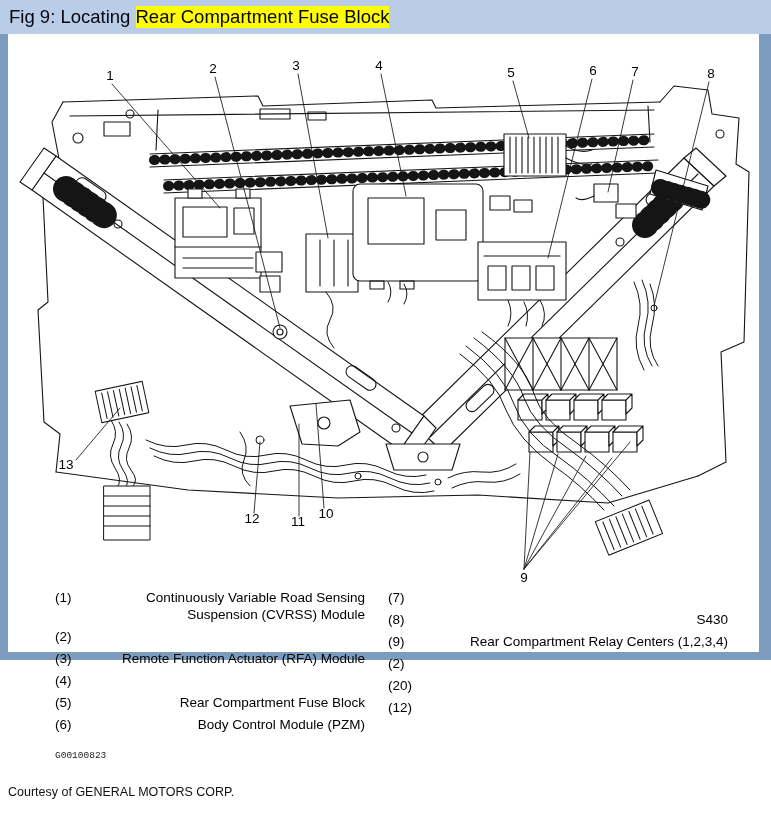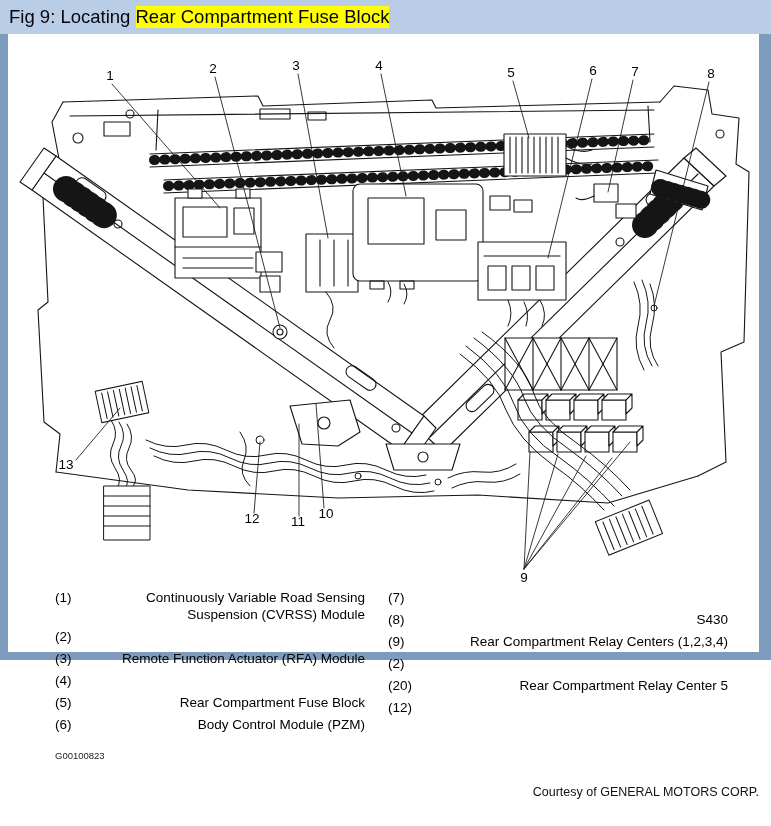--- a/index.html
+++ b/index.html
@@ -14,22 +14,22 @@
   .content { position:absolute; top:34px; left:8px; right:12px; bottom:8px; background:#ffffff; }
   .diagram { position:absolute; top:12px; left:0; }
   svg text { font-family:"Liberation Sans", sans-serif; font-size:13.5px; fill:#000; }
   .legend { position:absolute; top:555px; left:0; right:0; font-size:13.5px; color:#000; }
   .col-left  { position:absolute; left:47px;  width:310px; }
   .col-right { position:absolute; left:380px; width:340px; }
   .legend-row { display:flex; margin-bottom:5px; line-height:17px; }
   .col-left  .legend-num { flex:0 0 33px; }
   .col-right .legend-num { flex:0 0 37px; }
   .legend-label { flex:1;text-align:right; }
-  .figure-id { position:absolute; left:47px; top:716px; font-size:9.5px; color:#222; }
-  .courtesy  { position:absolute; top:751px; width:100%; text-align:right; font-size:12.5px; color:#111; }
+  .figure-id { position:absolute; left:47px; top:716px; font-size:9.5px; color:#222;font-family:Liberation Mono, monospace; }
+  .courtesy  { position:absolute; top:751px; width:100%; text-align:left; font-size:12.5px; color:#111; }
 </style>
 </head>
 <body>
 
 <div class="page">
 
   <div class="title-bar">
     <span>Fig 9: Locating </span>
       <span class="hl">Rear Compartment Fuse Block</span>
   </div>
@@ -299,21 +299,20 @@
         </div>
         <div class="legend-row">
           <span class="legend-num">(9)</span>
           <span class="legend-label">Rear Compartment Relay Centers (1,2,3,4)</span>
         </div>
         <div class="legend-row">
           <span class="legend-num">(2)</span>
         </div>
         <div class="legend-row">
           <span class="legend-num">(20)</span>
-          <span class="legend-label">Rear Compartment Relay Center 5</span>
         </div>
         <div class="legend-row">
           <span class="legend-num">(12)</span>
         </div>
       </div>
     </div>
 
     <div class="figure-id">G00100823</div>
     <div class="courtesy">Courtesy of GENERAL MOTORS CORP.</div>
 

